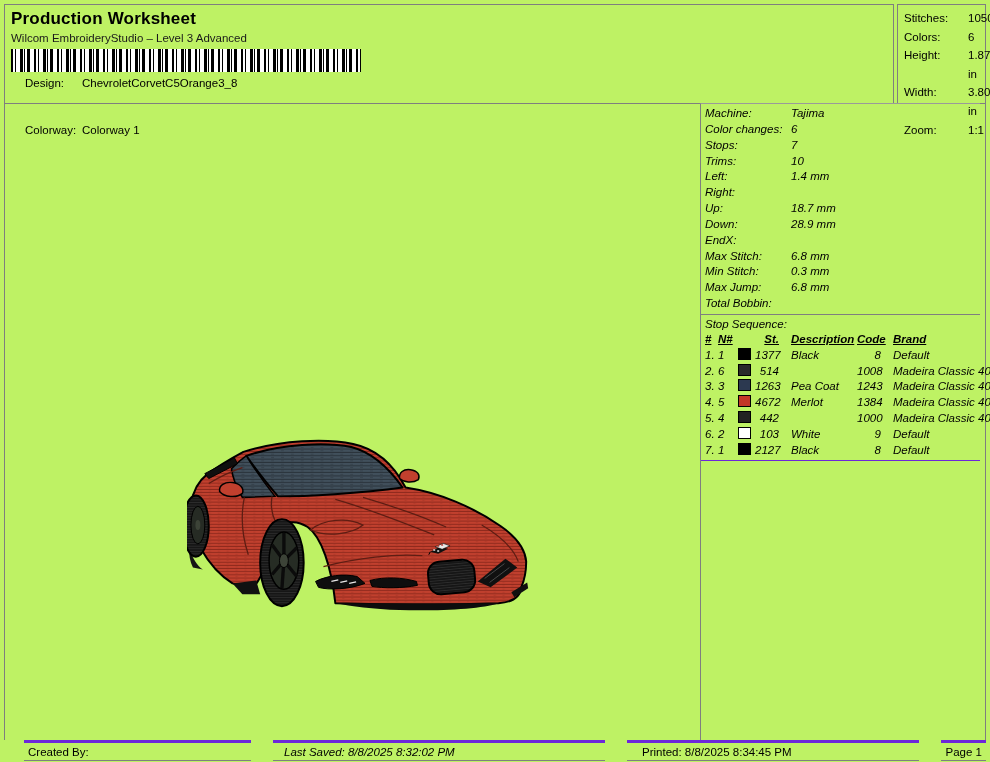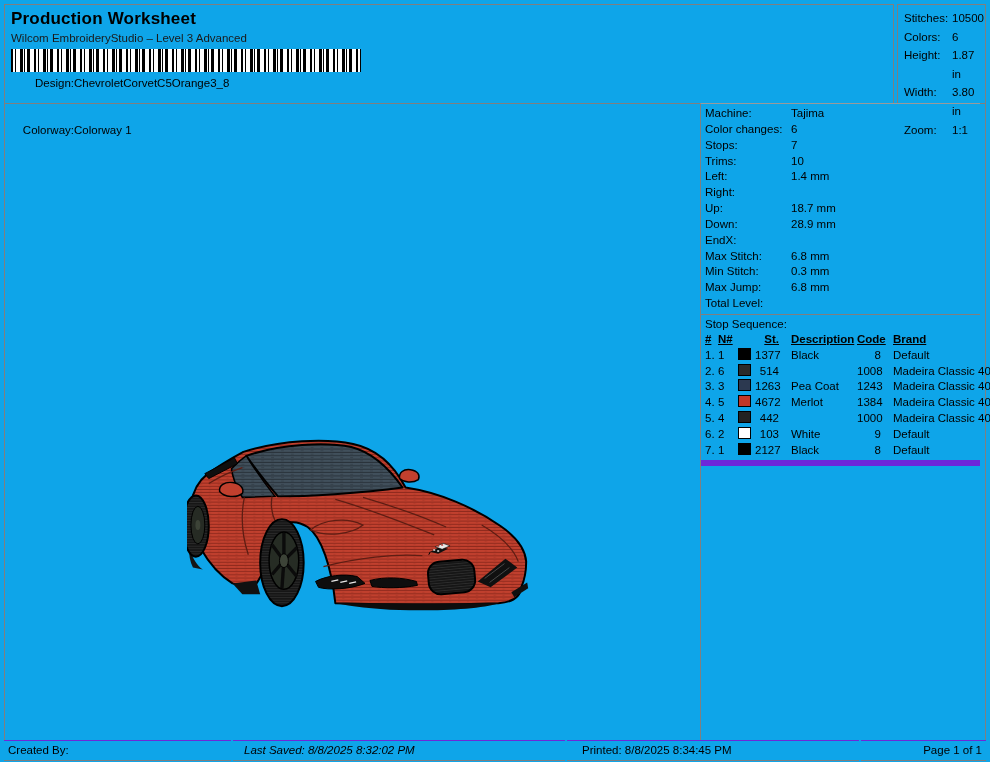--- a/index.html
+++ b/index.html
@@ -1,58 +1,58 @@
 <!DOCTYPE html>
 <html style="--car-body: #c1402e; --car-body-stitch: #8a271b; --car-window: #41505c; --car-window-stitch: #29323a; --car-tire: #161616; --car-rim: #2a2f26; --car-outline: #000000;"><head>
 <meta charset="utf-8">
 <style>
   html,body{margin:0;padding:0;background:#fff;}
-  .page{position:relative;width:990px;height:762px;background:#0ea5e9;color:#000;
+  .page{position:relative;width:990px;height:762px;background:#bef264;color:#000;
         font-family:"Liberation Sans",sans-serif;font-size:11.5px;overflow:hidden;}
   .abs{position:absolute;box-sizing:border-box;}
   .box{border:1px solid #7f7f7f;}
 
   
   #header-box{left:4px;top:4px;width:890px;height:100px;}
   .hdr-title{position:absolute;left:6px;top:4px;font-size:17px;font-weight:bold;letter-spacing:.2px;}
   .hdr-sub{position:absolute;left:6px;top:27px;font-size:11.5px;color:#1a1a1a;}
   .barcode{position:absolute;left:6px;top:44px;width:350px;height:23px;
     background:repeating-linear-gradient(90deg,
       #000 0 2px,#fff 2px 4px,#000 4px 5px,#fff 5px 9px,#000 9px 12px,#fff 12px 13px,
       #000 13px 14px,#fff 14px 16px,#000 16px 19px,#fff 19px 23px);}
-  .hdr-row{position:absolute;left:12px;display:grid;grid-template-columns:57px 1fr;text-align:right;}
+  .hdr-row{position:absolute;left:20px;display:grid;grid-template-columns:57px 1fr;}
   #design-row{top:72px;} #colorway-row{top:88px;margin-top:31px;}
 
   
   #summary-box{left:897px;top:4px;width:89px;height:100px;padding:4px 0 0 6px;}
-  .sum-row{display:grid;grid-template-columns:48px 1fr;line-height:18.6px;}
+  .sum-row{display:grid;grid-template-columns:48px 1fr;line-height:18.6px;gap:16px;}
 
   
   #main-frame{left:4px;top:103px;width:982px;height:637px;
       border-left:1px solid #7f7f7f;border-right:1px solid #7f7f7f;}
   #right-panel{left:700px;top:103px;width:280px;height:637px;
-      border-left:1px solid #7f7f7f;border-top:1px solid #9a9a9a;}
+      border-left:1px solid #7f7f7f;border-top:1px solid #9a9a9a;font-style:italic;}
   .mi-wrap{padding:2px 0 0 4px;}
   .mi-row{display:grid;grid-template-columns:86px 1fr;line-height:15.85px;}
   .rp-divider{border-top:1px solid #7f7f7f;margin-top:2px;}
 
   
-  .ss-wrap{border-bottom:6px solid #6d28d9;padding-bottom:2px;}
+  .ss-wrap{border-bottom:1px solid #6d28d9;padding-bottom:2px;}
   .ss-title{padding-left:4px;line-height:16px;margin-top:1px;}
   .ss-grid{display:grid;grid-template-columns:13px 20px 17px 36px 66px 36px 1fr;
            align-items:center;line-height:15.8px;padding-left:4px;}
   .ss-head span{font-weight:bold;text-decoration:underline;}
   .c-st,.c-code{text-align:right;padding-right:12px;}
   .c-brand{white-space:nowrap;}
   .sw{display:inline-block;width:11px;height:10px;border:1px solid #000;vertical-align:-1px;}
 
   
   #footer{left:4px;top:740px;width:982px;height:21px;display:flex;gap:2px;}
-  .fcell{border-top:1px solid #6d28d9;border-bottom:1px solid #7f7f7f;
-         box-sizing:border-box;line-height:18px;}
+  .fcell{border-top:3px solid #6d28d9;border-bottom:1px solid #7f7f7f;
+         box-sizing:border-box;line-height:18px;margin-left:20px;}
   .f1{width:227px;padding-left:4px;} .f2{width:332px;padding-left:11px;font-style:italic;}
   .f3{width:292px;padding-left:15px;} .f4{flex:1;text-align:right;padding-right:4px;}
 
   
   #design-area{left:5px;top:104px;width:694px;height:636px;}
   #car{position:absolute;left:182px;top:332px;width:356px;height:188px;}
   .pb0{fill:var(--car-body,#c1402e);} .pb1{fill:var(--car-body-stitch,#8a271b);}
   .pg0{fill:var(--car-window,#41505c);} .pg1{fill:var(--car-window-stitch,#29323a);}
   .outl{stroke:var(--car-outline,#000);stroke-width:2;stroke-linejoin:round;}
   .crease{stroke:#5e1d13;stroke-width:1.3;fill:none;}
@@ -231,21 +231,21 @@
         </div>
       <div class="mi-row">
           <span>Min Stitch:</span>
           <span>0.3 mm</span>
         </div>
       <div class="mi-row">
           <span>Max Jump:</span>
           <span>6.8 mm</span>
         </div>
       <div class="mi-row">
-          <span>Total Level:</span>
+          <span>Total Bobbin:</span>
         </div>
     </div>
     <div class="rp-divider"></div>
 
     <div class="ss-wrap">
       <div class="ss-title">Stop Sequence:</div>
       <div class="ss-grid ss-head">
         <span>#</span>
         <span>N#</span>
         <span></span>

